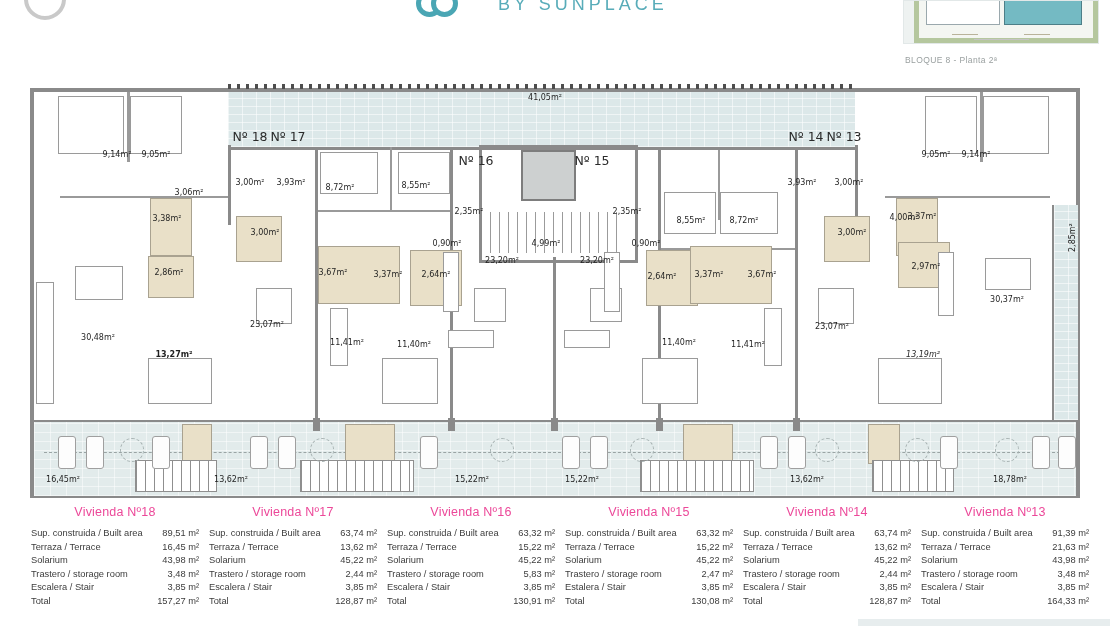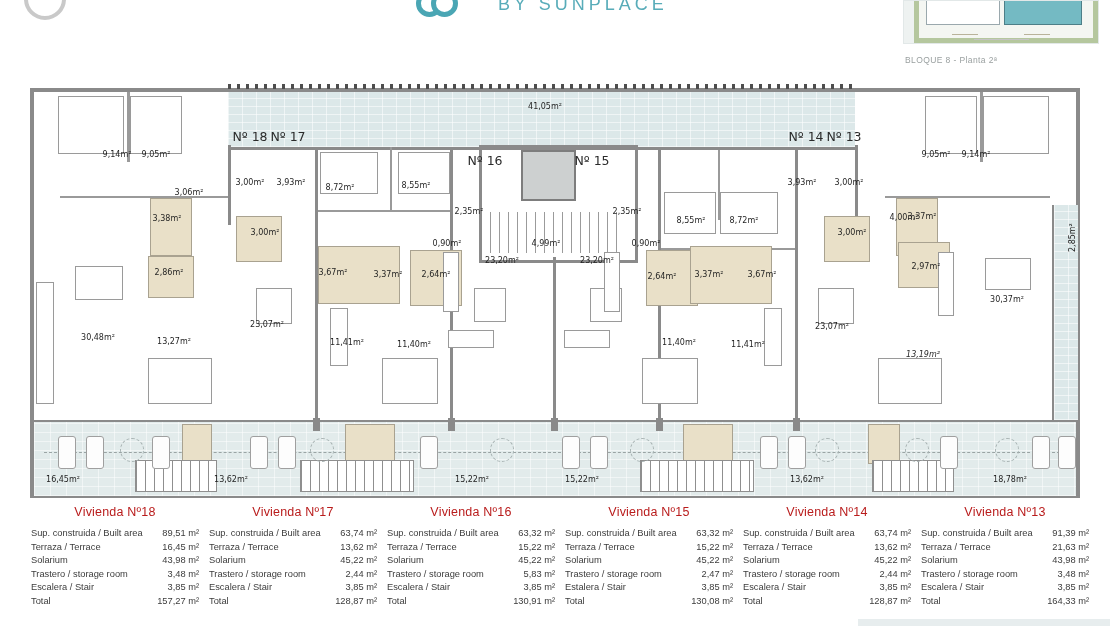--- a/index.html
+++ b/index.html
@@ -31,21 +31,21 @@
   .unit-label{position:absolute;transform:translateX(-50%);font-size:12.5px;color:#2b2b2b;white-space:nowrap;font-family:"DejaVu Sans",sans-serif;}
   .vert-label{position:absolute;font-size:8px;color:#1f1f1f;white-space:nowrap;transform:rotate(-90deg);transform-origin:left top;font-family:"DejaVu Sans",sans-serif;}
   #elevator{position:absolute;left:521px;top:150px;width:51px;height:47px;background:#cdd0d0;border:2px solid #7d7d7d;}
   #stair-core{position:absolute;left:479px;top:145px;width:153px;height:112px;border:3px solid #8a8a8a;}
   #stair-treads{position:absolute;left:490px;top:212px;width:131px;height:41px;background:repeating-linear-gradient(90deg,#9b9b9b 0 1px,transparent 1px 9px);}
   .dash-line{position:absolute;border-top:1px dashed #9aa4a4;}
   
   #tables{position:absolute;left:28px;top:503px;width:1052px;display:flex;align-items:stretch;}
   .tcol{width:168px;flex:0 0 168px;padding:0 3px;}
   .tsep{width:1px;background:#b9d8db;margin:22px 2px 6px 2px;}
-  .ttitle{text-align:center;font-size:12.5px;color:#b91c1c;margin:2px 0 8px 0;letter-spacing:.2px;}
+  .ttitle{text-align:center;font-size:12.5px;color:#ec4899;margin:2px 0 8px 0;letter-spacing:.2px;}
   .trow{display:flex;justify-content:space-between;font-size:9.3px;line-height:13.6px;color:#3c3c3c;}
   .trow .v{text-align:right;white-space:nowrap;}
   #footer-bar{position:absolute;left:858px;top:619px;width:252px;height:7px;background:#e7edee;}
 </style>
 </head>
 <body>
 
 <div id="logo-arc"></div>
 <div class="tealring" style="left:416px;"></div>
 <div class="tealring" style="left:431px;"></div>
@@ -165,21 +165,21 @@
     <div class="tree" style="left: 120px; top: 438px;"></div>
     <div class="tree" style="left: 310px; top: 438px;"></div>
     <div class="tree" style="left: 490px; top: 438px;"></div>
     <div class="tree" style="left: 630px; top: 438px;"></div>
     <div class="tree" style="left: 815px; top: 438px;"></div>
     <div class="tree" style="left: 905px; top: 438px;"></div>
     <div class="tree" style="left: 995px; top: 438px;"></div>
   </div>
 
 <div id="labels-layer">
-    <span class="room-label" style="left: 545px; top: 102px;">41,05m²</span>
+    <span class="room-label" style="left: 545px; top: 93px;">41,05m²</span>
     <span class="room-label" style="left: 117px; top: 150px;">9,14m²</span>
     <span class="room-label" style="left: 156px; top: 150px;">9,05m²</span>
     <span class="room-label" style="left: 189px; top: 188px;">3,06m²</span>
     <span class="room-label" style="left: 250px; top: 178px;">3,00m²</span>
     <span class="room-label" style="left: 291px; top: 178px;">3,93m²</span>
     <span class="room-label" style="left: 340px; top: 183px;">8,72m²</span>
     <span class="room-label" style="left: 416px; top: 181px;">8,55m²</span>
     <span class="room-label" style="left: 469px; top: 207px;">2,35m²</span>
     <span class="room-label" style="left: 546px; top: 203px; margin-top: 36px;">4,99m²</span>
     <span class="room-label" style="left: 627px; top: 207px;">2,35m²</span>
@@ -200,38 +200,38 @@
     <span class="room-label" style="left: 852px; top: 228px;">3,00m²</span>
     <span class="room-label" style="left: 169px; top: 268px;">2,86m²</span>
     <span class="room-label" style="left: 333px; top: 268px;">3,67m²</span>
     <span class="room-label" style="left: 388px; top: 270px;">3,37m²</span>
     <span class="room-label" style="left: 436px; top: 270px;">2,64m²</span>
     <span class="room-label" style="left: 662px; top: 272px;">2,64m²</span>
     <span class="room-label" style="left: 709px; top: 270px;">3,37m²</span>
     <span class="room-label" style="left: 762px; top: 270px;">3,67m²</span>
     <span class="room-label" style="left: 926px; top: 262px;">2,97m²</span>
     <span class="room-label" style="left: 98px; top: 333px;">30,48m²</span>
-    <span class="room-label" style="left: 174px; top: 337px;">13,27m²</span>
+    <span class="room-label" style="left: 174px; top: 350px; font-weight: bold;">13,27m²</span>
     <span class="room-label" style="left: 267px; top: 320px;">23,07m²</span>
     <span class="room-label" style="left: 347px; top: 338px;">11,41m²</span>
     <span class="room-label" style="left: 414px; top: 340px;">11,40m²</span>
     <span class="room-label" style="left: 679px; top: 338px;">11,40m²</span>
     <span class="room-label" style="left: 748px; top: 340px;">11,41m²</span>
     <span class="room-label" style="left: 832px; top: 322px;">23,07m²</span>
     <span class="room-label" style="left: 923px; top: 350px; font-style: italic;">13,19m²</span>
     <span class="room-label" style="left: 1007px; top: 295px;">30,37m²</span>
     <span class="room-label" style="left: 63px; top: 475px;">16,45m²</span>
     <span class="room-label" style="left: 231px; top: 475px;">13,62m²</span>
     <span class="room-label" style="left: 472px; top: 475px;">15,22m²</span>
     <span class="room-label" style="left: 582px; top: 475px;">15,22m²</span>
     <span class="room-label" style="left: 807px; top: 475px;">13,62m²</span>
     <span class="room-label" style="left: 1010px; top: 475px;">18,78m²</span>
     <span class="unit-label" style="left: 250px; top: 129px;">Nº 18</span>
     <span class="unit-label" style="left: 288px; top: 129px;">Nº 17</span>
-    <span class="unit-label" style="left: 476px; top: 153px; margin-left: 9px;">Nº 16</span>
+    <span class="unit-label" style="left: 476px; top: 153px;">Nº 16</span>
     <span class="unit-label" style="left: 592px; top: 153px;">Nº 15</span>
     <span class="unit-label" style="left: 806px; top: 129px;">Nº 14</span>
     <span class="unit-label" style="left: 844px; top: 129px;">Nº 13</span>
     <span class="vert-label" style="left: 1068px; top: 252px;">2,85m²</span>
   </div>
 
 <div id="tables">
     <div class="tcol">
       <div class="ttitle">Vivienda Nº18</div>
       <div class="trow">

